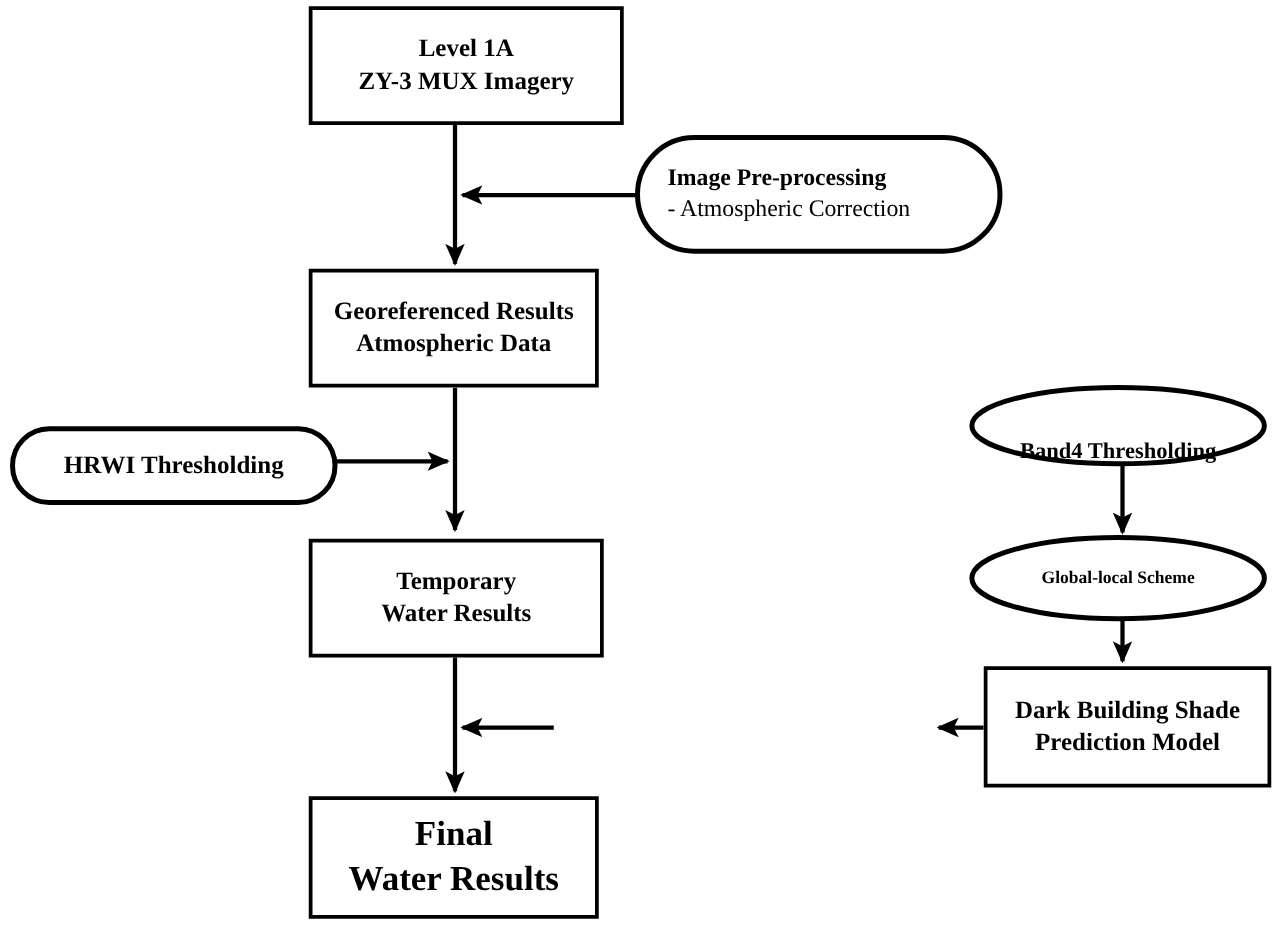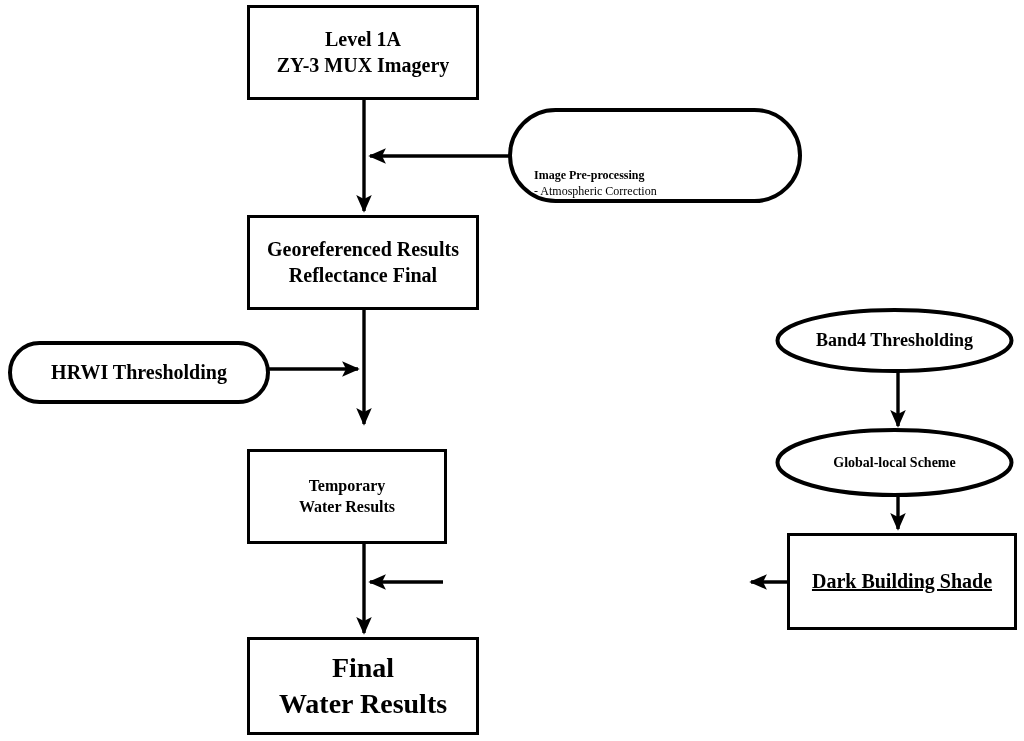--- a/index.html
+++ b/index.html
@@ -21,33 +21,33 @@
   .node .lines{width:100%;padding:0 6px;box-sizing:border-box;}
   .ln{display:block;white-space:nowrap;}
   .b{font-weight:bold;}
   .r{font-weight:normal;}
 
   
   .ell{position:absolute;display:flex;align-items:center;justify-content:center;
        text-align:center;background:transparent;}
 
   
-  #n-level1a      {left:247px;top:5px;  width:232px;height:95px; font-size:20px;}
+  #n-level1a      {left:247px;top:5px;  width:252px;height:95px; font-size:20px;}
   #n-georef       {left:247px;top:215px;width:232px;height:95px; font-size:20px;}
-  #n-temporary    {left:247px;top:449px;width:200px;height:95px; font-size:16px;}
+  #n-temporary    {left:247px;top:431px;width:236px;height:95px; font-size:20px;}
   #n-final        {left:247px;top:637px;width:232px;height:98px; font-size:28px;}
-  #n-darkmodel    {left:787px;top:533px;width:230px;height:97px; font-size:20px;text-decoration:underline;}
+  #n-darkmodel    {left:787px;top:533px;width:230px;height:97px; font-size:20px;}
 
-  #n-preproc      {left:508px;top:108px;width:294px;height:95px; font-size:12px;
-                   justify-content:flex-start;align-items:flex-end;}
+  #n-preproc      {left:508px;top:108px;width:294px;height:95px; font-size:19px;
+                   justify-content:flex-start;}
   #n-preproc .lines{text-align:left;padding-left:22px;}
   #n-hrwi         {left:8px;  top:341px;width:262px;height:63px; font-size:20px;}
   #n-shadowmask   {left:441px;top:541px;width:306px;height:81px; font-size:19px;}
 
-  #n-band4        {left:777px;top:310px;width:235px;height:61px; font-size:18px;}
+  #n-band4        {left:777px;top:310px;width:235px;height:61px; font-size:18px;align-items:flex-end;}
   #n-globallocal  {left:777px;top:430px;width:235px;height:65px; font-size:14px;}
 </style>
 </head>
 <body>
 
 <div id="canvas">
 
   <svg id="edges" viewBox="0 0 1024 741" width="1024" height="741" xmlns="http://www.w3.org/2000/svg">
     <defs>
       <marker id="ah" viewBox="0 0 10 10" refX="9" refY="5" markerWidth="5.2" markerHeight="5.2" orient="auto-start-reverse">
@@ -84,21 +84,21 @@
   <div class="node pill" id="n-preproc">
     <div class="lines">
       <span class="ln b">Image Pre-processing</span>
       <span class="ln r">- Atmospheric Correction</span>
     </div>
   </div>
 
   <div class="node rect" id="n-georef">
     <div class="lines">
       <span class="ln b">Georeferenced Results</span>
-      <span class="ln b">Reflectance Final</span>
+      <span class="ln b">Atmospheric Data</span>
     </div>
   </div>
 
   <div class="node pill" id="n-hrwi">
     <div class="lines">
       <span class="ln b">HRWI Thresholding</span>
     </div>
   </div>
 
   <div class="node rect" id="n-temporary">
@@ -124,16 +124,17 @@
 
   <div class="ell" id="n-globallocal">
     <div class="lines">
       <span class="ln b">Global-local Scheme</span>
     </div>
   </div>
 
   <div class="node rect" id="n-darkmodel">
     <div class="lines">
       <span class="ln b">Dark Building Shade</span>
+      <span class="ln b">Prediction Model</span>
     </div>
   </div>
 
 </div>
 
 </body></html>

